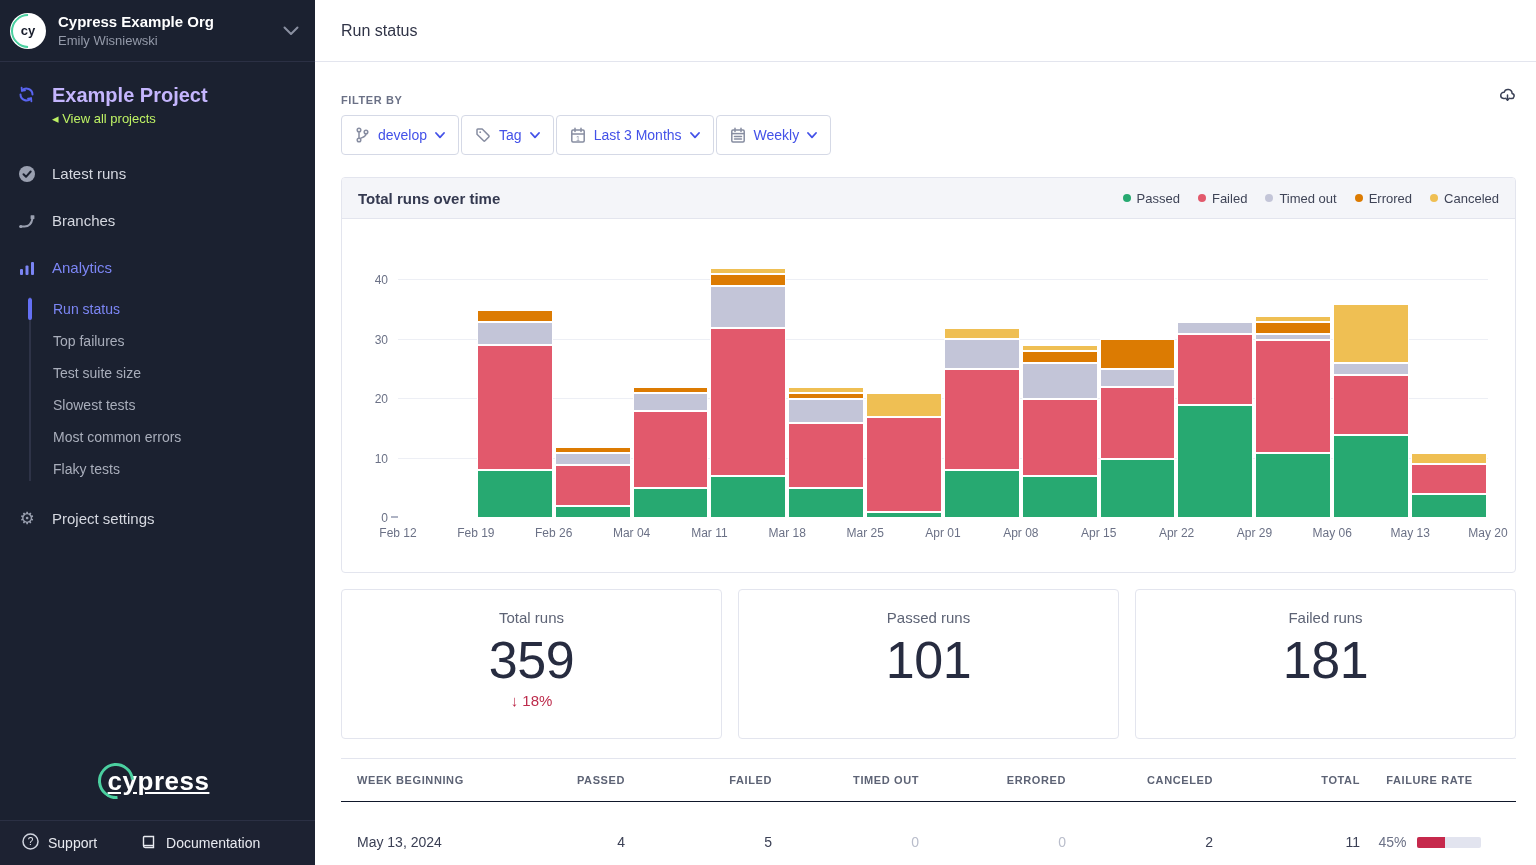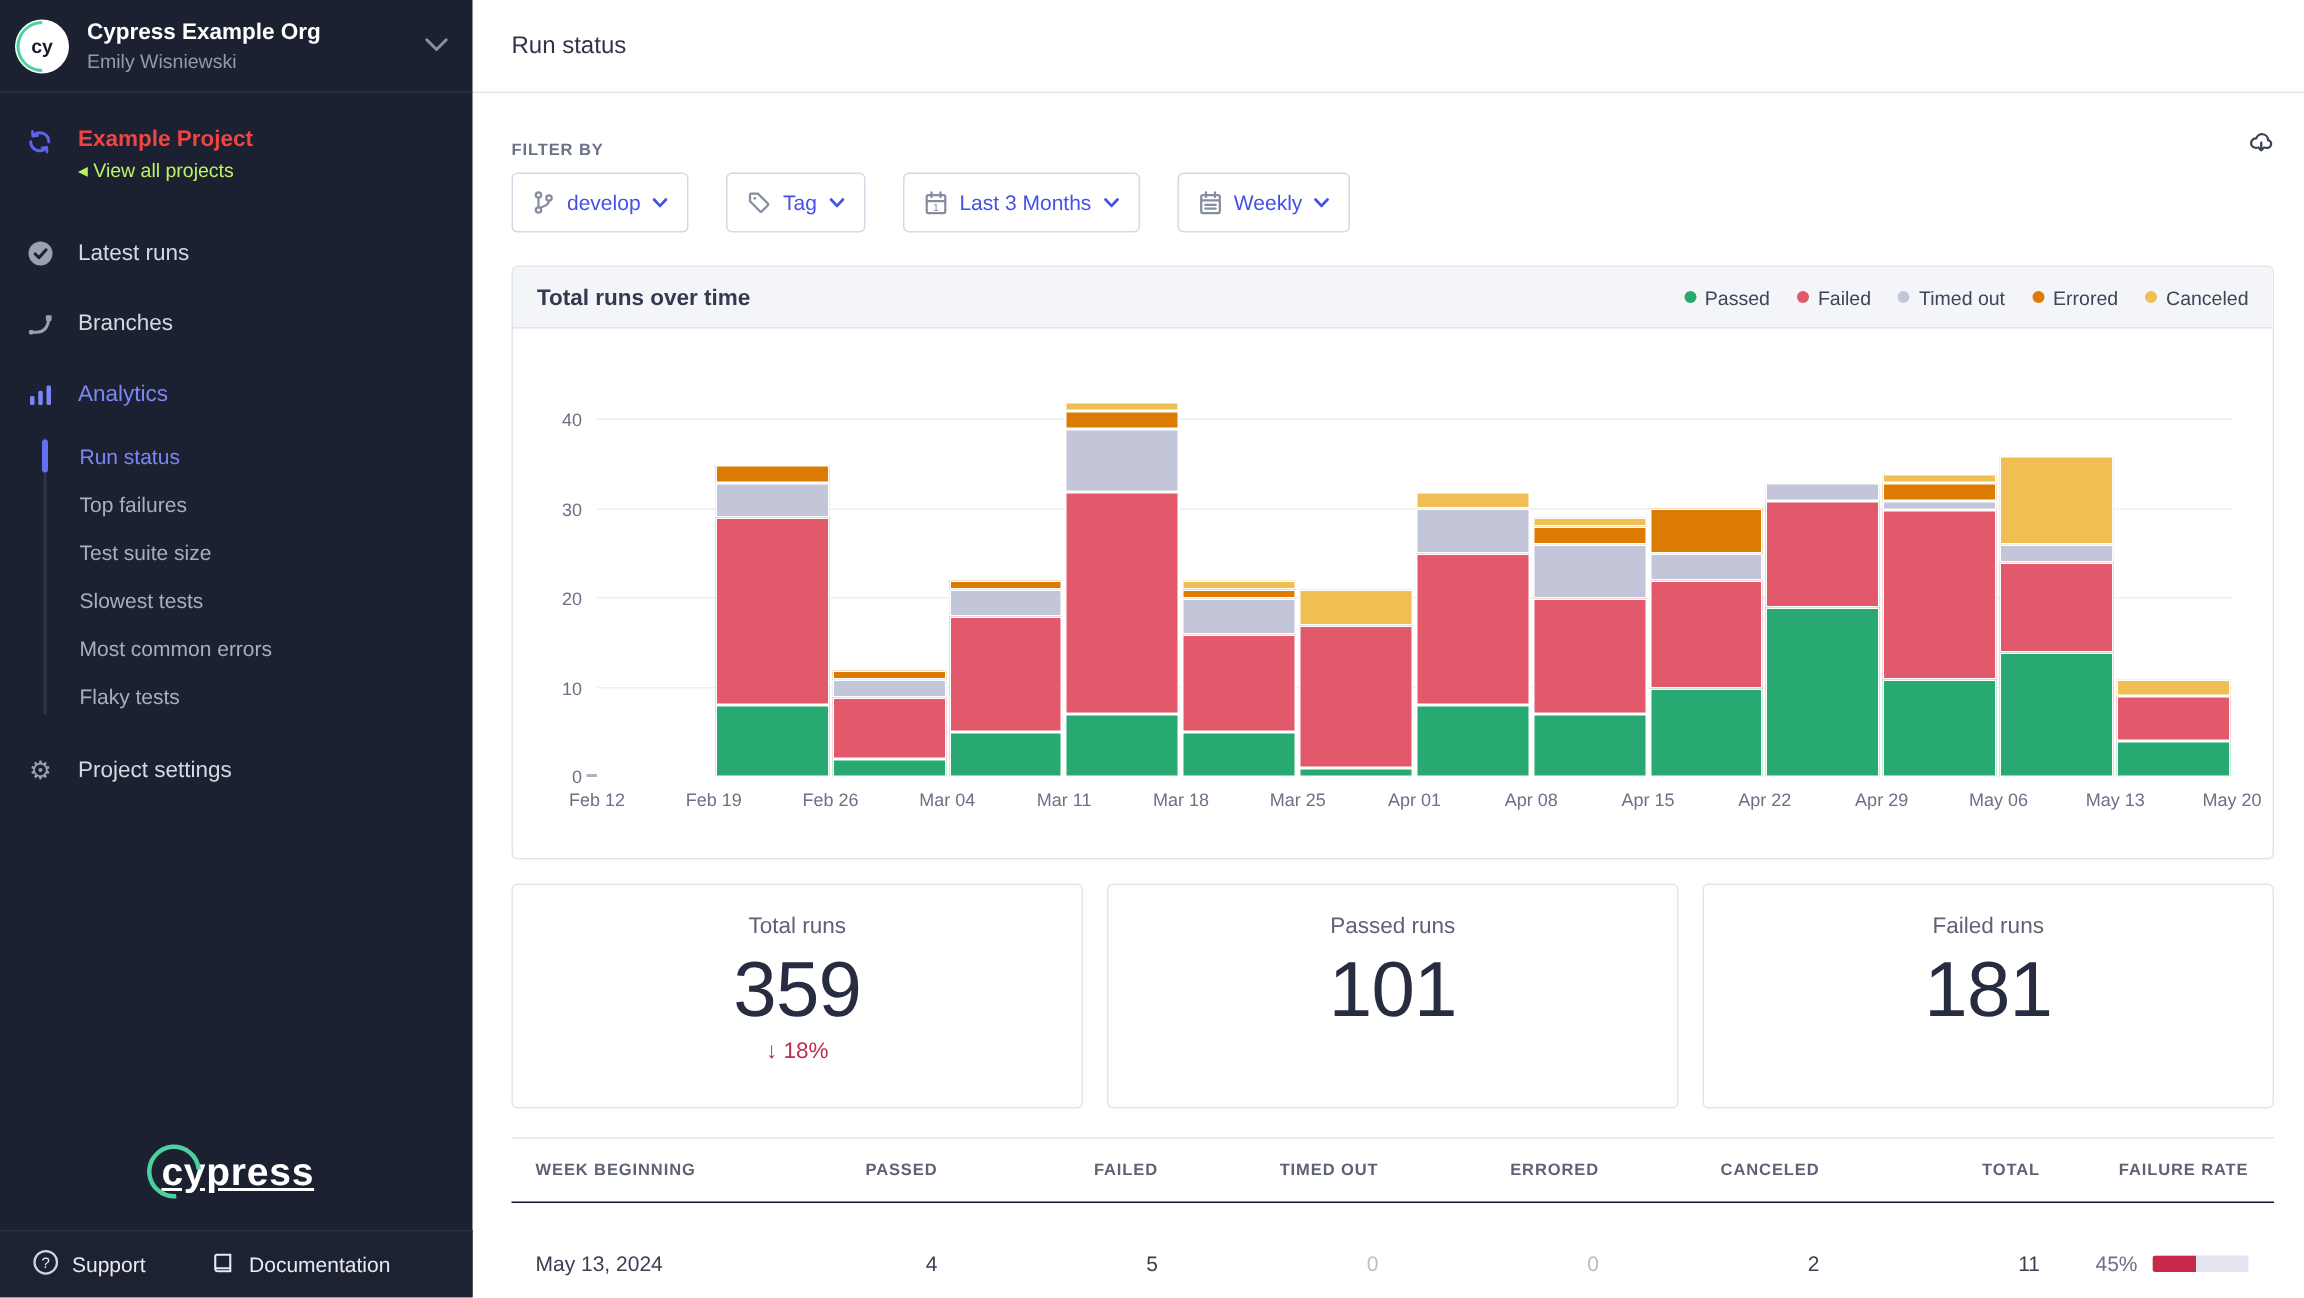--- a/index.html
+++ b/index.html
@@ -15,21 +15,21 @@
   .avatar::after { content:""; position:absolute; inset:1px; border-radius:50%; border:2px solid #4bd0a0; border-bottom-color:transparent; border-right-color:transparent; transform:rotate(-45deg); }
   .org-text { margin-left:12px; min-width:0; }
   .org-name { font-size:15px; font-weight:bold; color:#fff; white-space:nowrap; }
   .org-user { font-size:13px; color:#949aa9; margin-top:3px; }
   .org-chevron { margin-left:auto; color:#8a90a1; }
 
   .side-nav { padding-top:22px; }
   .project-row { display:flex; padding-left:18px; margin-bottom:24px; }
   .proj-icon { width:18px; margin-top:2px; flex:none; }
   .proj-text { margin-left:16px; }
-  .proj-name { font-size:15px; font-weight:bold; color:#ef4444; }
+  .proj-name { font-size:20px; font-weight:bold; color:#c4b5fd; }
   .proj-back { font-size:13px; color:#bef264; margin-top:4px; cursor:pointer; }
   .nav-item { display:flex; align-items:center; height:47px; padding-left:18px; gap:16px; font-size:15px; color:#d5d8e0; cursor:pointer; }
   .nav-item .nicon { width:18px; display:flex; justify-content:center; flex:none; }
   .nav-item.accent { color:#7c86f5; }
   .sub-list { position:relative; margin:2px 0 10px 29px; }
   .sub-list::before { content:""; position:absolute; left:0; top:4px; bottom:4px; width:2px; background:#2e3347; }
   .sub-item { position:relative; height:32px; line-height:32px; padding-left:24px; font-size:14px; color:#a9aebb; cursor:pointer; white-space:nowrap; }
   .sub-item.active { color:#7c86f5; }
   .sub-item.active::before { content:""; position:absolute; left:-1px; top:5px; height:22px; width:4px; border-radius:3px; background:#6470f4; }
   .side-logo { position:absolute; bottom:68px; left:0; right:0; display:flex; justify-content:center; }
@@ -38,21 +38,21 @@
   .wm-text { font-size:26px; font-weight:bold; color:#fff; letter-spacing:.5px; padding-left:2px;text-decoration:underline; }
   .side-footer { position:absolute; bottom:0; left:0; right:0; height:45px; background:#1d2232; border-top:1px solid #2b3044; display:flex; align-items:center; padding:0 22px; gap:44px; }
   .foot-item { display:flex; align-items:center; gap:9px; font-size:14px; color:#e8eaf0; cursor:pointer; }
 
   
   .main { position:relative; flex:1; height:865px; overflow:hidden; }
   .topbar { height:62px; border-bottom:1px solid #e3e5ee; display:flex; align-items:center; padding-left:26px; }
   .page-title { font-size:16px; font-weight:500; color:#303447; }
   .content { padding:0 20px 0 26px; }
   .filter-label { margin-top:32px; font-size:11px; font-weight:bold; letter-spacing:.6px; color:#6b7186; }
-  .filter-row { margin-top:9px; display:flex; gap:25px; }
+  .filter-row { margin-top:9px; display:flex; gap:2px; }
   .fbtn { height:40px; display:inline-flex; align-items:center; gap:8px; padding:0 13px; background:#fff; border:1px solid #d5d9e6; border-radius:4px; font-size:14px; font-weight:500; color:#4351e8; cursor:pointer; font-family:inherit; }
   .fbtn svg.gicon { color:#878da1; }
   .fbtn .chev { color:#4351e8; }
   .export-icon { position:absolute; top:86px; right:20px; cursor:pointer; color:#3a4055; }
 
   
   .chart-card { margin-top:22px; border:1px solid #e3e5ee; border-radius:4px; height:396px; overflow:hidden; }
   .card-header { height:41px; background:#f4f5f9; border-bottom:1px solid #e3e5ee; display:flex; align-items:center; justify-content:space-between; padding:0 16px; }
   .card-title { font-size:15px; font-weight:bold; color:#343950; }
   .legend { display:flex; gap:18px; }
@@ -76,21 +76,21 @@
   .stat-value { font-size:52px; color:#272c40; line-height:60px; margin-top:4px; letter-spacing:-.5px; }
   .stat-change { font-size:15px; color:#bd2c4c; margin-top:2px; }
 
   
   .runs-table { margin-top:19px; border-top:1px solid #e3e5ee; }
   .thead { display:flex; align-items:center; height:43px; border-bottom:1px solid #0f172a; }
   .th { font-size:11px; font-weight:bold; letter-spacing:.6px; color:#5d6375; }
   .trow { display:flex; align-items:center; height:80px; cursor:pointer; }
   .cell-week { flex:1; padding-left:16px; text-align:left; }
   .cell-num { width:147px; text-align:right; }
-  .cell-rate { width:156px; padding-right:17px; display:flex; justify-content:flex-end; align-items:center; gap:10px; }
+  .cell-rate { width:156px; padding-right:17px; display:flex; justify-content:center; align-items:center; gap:10px; }
   .td { font-size:14px; color:#3b4055; }
   .td.muted { color:#b9bdcb; }
   .rate-text { font-size:14px; color:#6b7186; }
   .rate-bar { width:64px; height:11px; background:#e2e4ef; border-radius:2px; overflow:hidden; }
   .rate-fill { height:100%; background:#c6294c; }
 </style>
 </head>
 <body>
 
 <div class="app">

